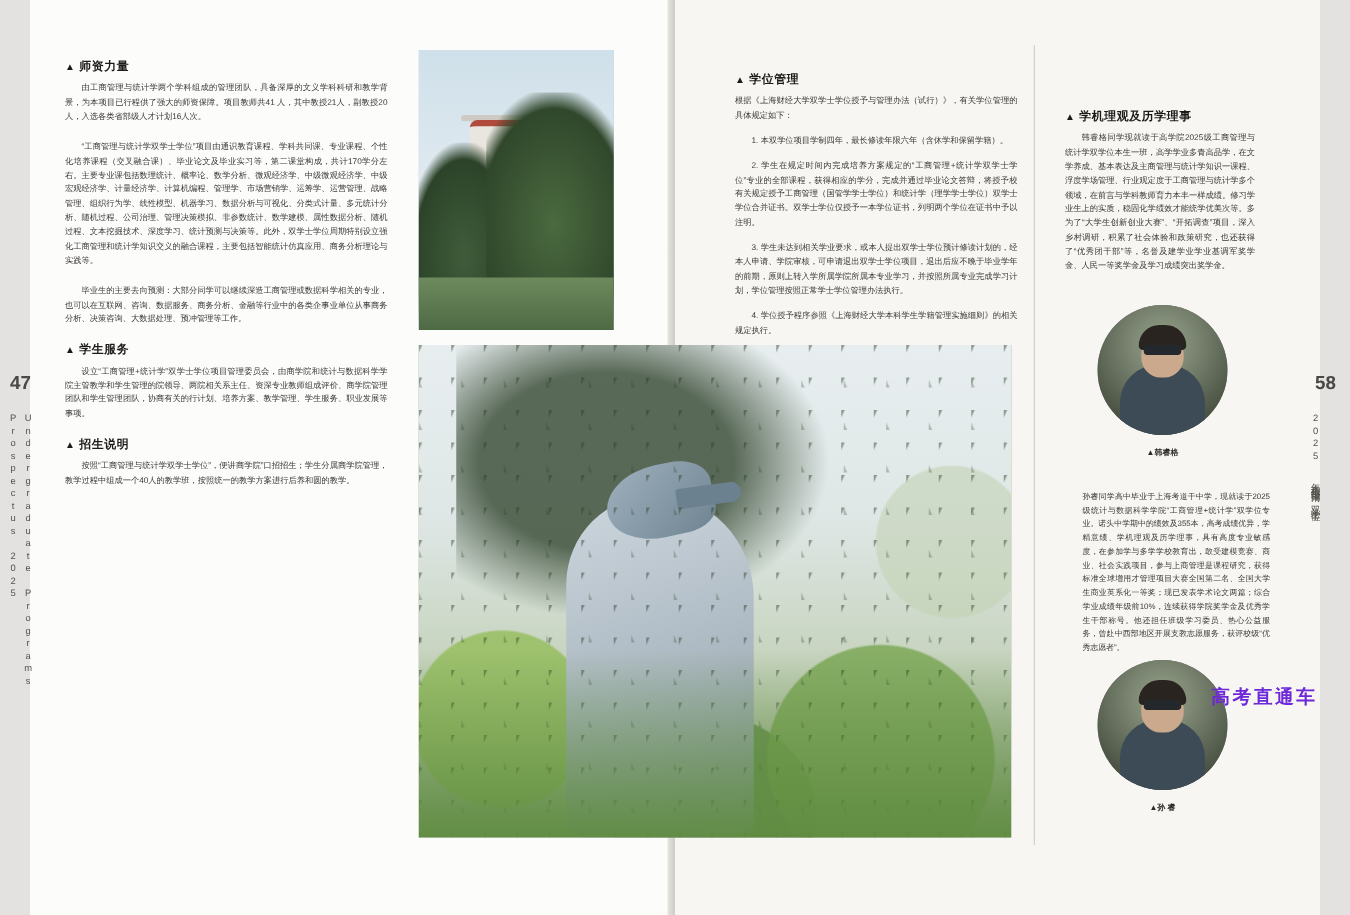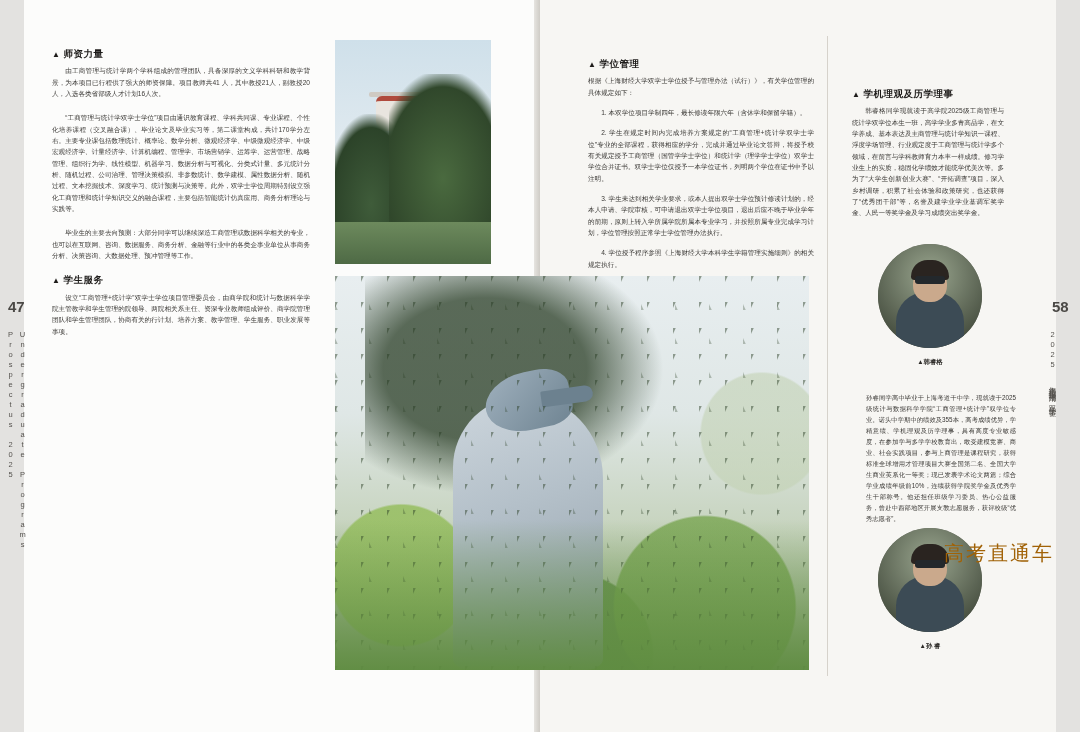--- a/index.html
+++ b/index.html
@@ -156,22 +156,22 @@
     position:absolute;width:140px;text-align:center;font-size:6.4px;color:#2c2a27;font-weight:bold;
   }
   .c1{left:860px;top:358px;}
   .c2{left:860px;top:642px;}
 
   
   .rcol{position:absolute;width:126px;font-size:6.3px;line-height:1.75;color:#3a3835;text-align:justify;}
 
   
   .watermark{
-    position:absolute;right:26px;bottom:22px;font-size:20px;font-weight:normal;
-    color:#a16207;letter-spacing:2px;
+    position:absolute;right:26px;bottom:22px;font-size:15px;font-weight:bold;
+    color:#6d28d9;letter-spacing:2px;
   }
 </style>
 </head>
 <body>
 
 <div class="page">
   <div class="spread">
     <div class="edge-left"></div>
     <div class="sheet-left"></div>
     <div class="gutter"></div>
@@ -194,20 +194,26 @@
         <p class="para">毕业生的主要去向预测：大部分同学可以继续深造工商管理或数据科学相关的专业，也可以在互联网、咨询、数据服务、商务分析、金融等行业中的各类企事业单位从事商务分析、决策咨询、大数据处理、预冲管理等工作。</p>
       </div>
 
       <div class="block">
         <div class="heading">
           <span class="tri">▲</span><span>学生服务</span>
         </div>
         <p class="para">设立“工商管理+统计学”双学士学位项目管理委员会，由商学院和统计与数据科学学院主管教学和学生管理的院领导、两院相关系主任、资深专业教师组成评价、商学院管理团队和学生管理团队，协商有关的行计划、培养方案、教学管理、学生服务、职业发展等事项。</p>
       </div>
 
+      <div class="block">
+        <div class="heading">
+          <span class="tri">▲</span><span>招生说明</span>
+        </div>
+        <p class="para">按照“工商管理与统计学双学士学位”，便讲商学院”口招招生；学生分属商学院管理，教学过程中组成一个40人的教学班，按照统一的教学方案进行后养和圆的教学。</p>
+      </div>
     </div>
 
     <div class="img-tower">
       <div class="sky"></div>
       <div class="tower-rail"></div>
       <div class="tower-tank"></div>
       <div class="tower-shaft"></div>
       <div class="tower-base"></div>
       <div class="tree-l"></div>
       <div class="tree-r"></div>

